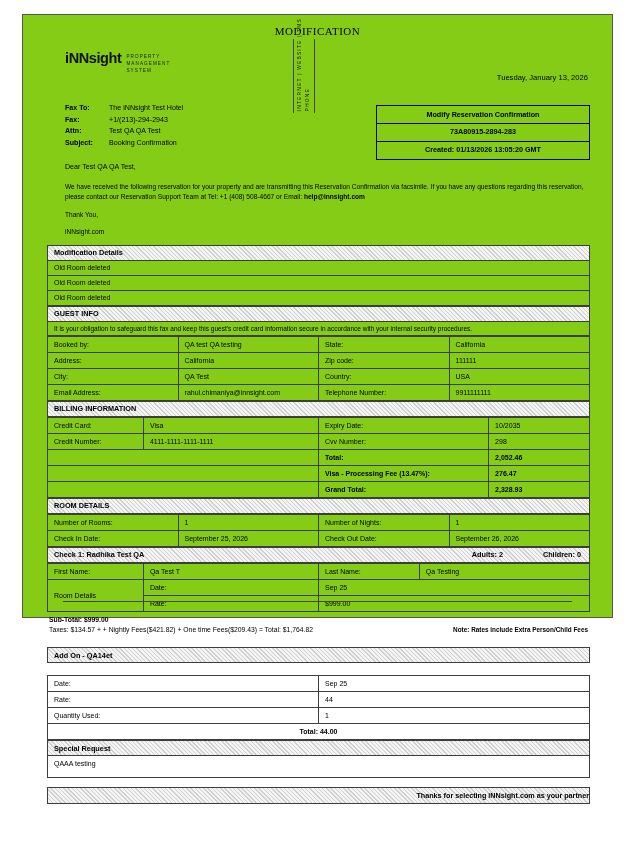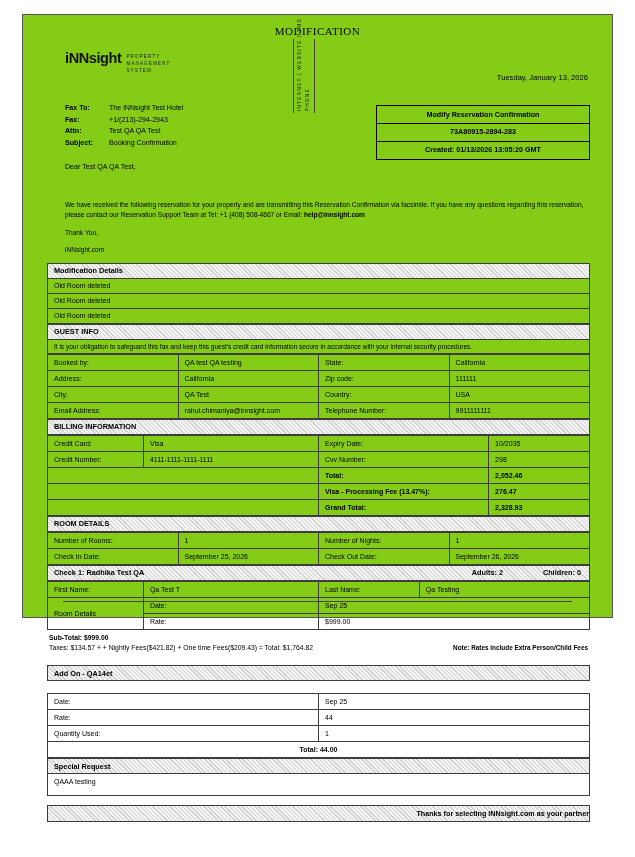--- a/index.html
+++ b/index.html
@@ -129,21 +129,21 @@
   }
   .confbox .cb:last-child { border-bottom: none; }
 
   .letter {
     padding-left: 24px;
     margin-top: 12px;
     line-height: 1.55;
     font-size: 6.6px;
   }
   .letter p { margin: 0 0 7px 0; }
-  .letter .greet { font-size: 7.1px; margin-bottom: 27px; }
+  .letter .greet { font-size: 7.1px; margin-bottom: 9px; }
   .letter a, .letter .link { color: #000; font-weight: bold; }
   .letter .thanks { margin-top: 8px; }
   .sec-wrap { }
   .sec-head {
     background-image: repeating-linear-gradient(45deg,#cfcfcf 0px,#cfcfcf 1px,#f4f4f4 1px,#f4f4f4 3px);
     background-color: #e6e6e6;
     border: 1px solid #3d3d3d;
     font-weight: bold;
     font-size: 7.3px;
     padding: 2.5px 6px;

